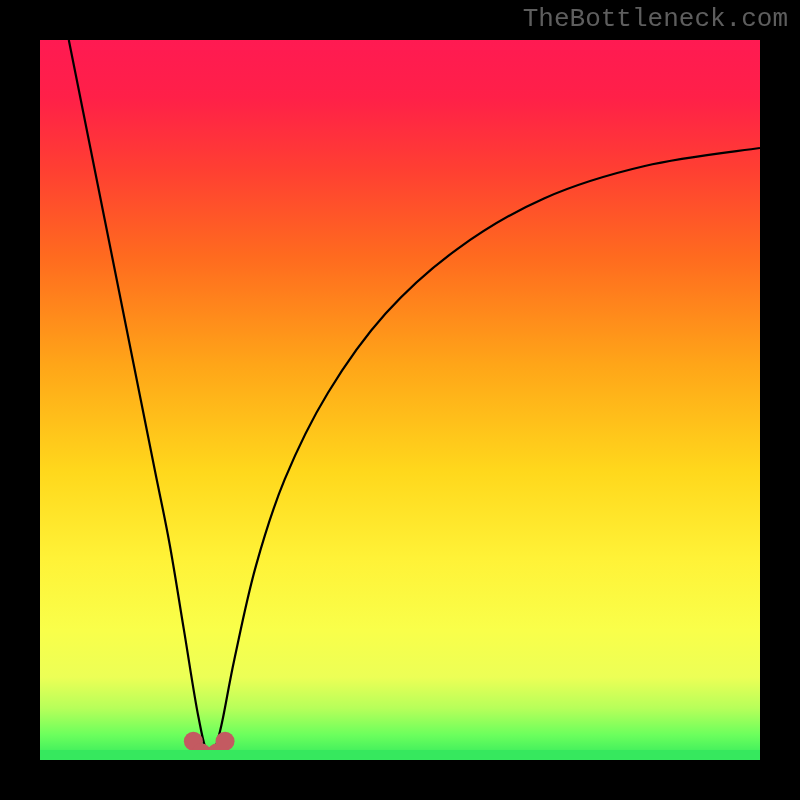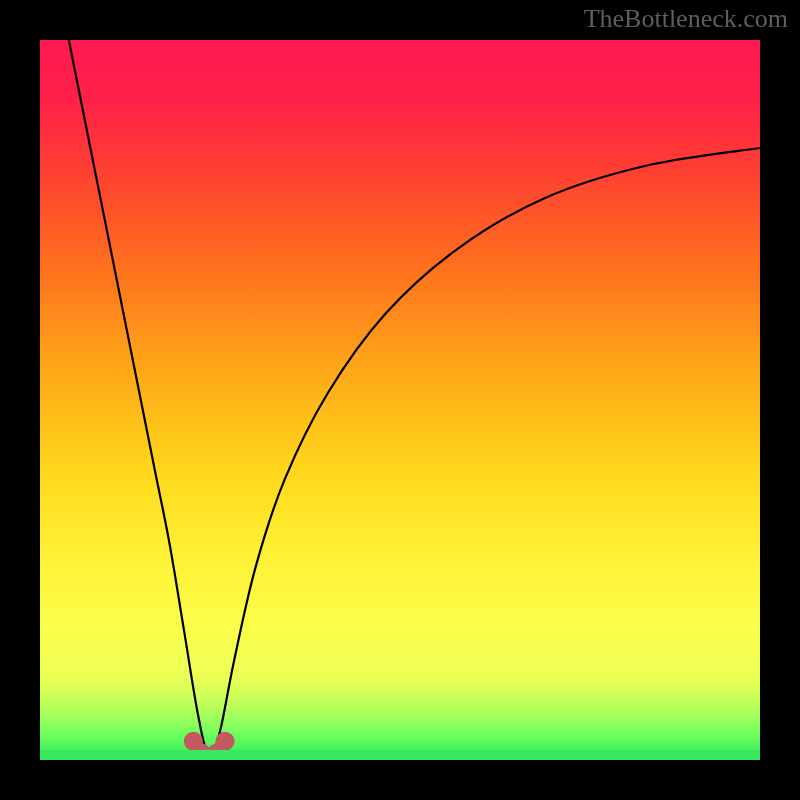--- a/index.html
+++ b/index.html
@@ -7,21 +7,21 @@
   .frame {
     position: relative;
     width: 800px;
     height: 800px;
     background: #000;
   }
   .watermark {
     position: absolute;
     top: 4px;
     right: 12px;
-    font-family: Liberation Serif, serif;
+    font-family: Liberation Mono, monospace;
     font-size: 26px;
     color: #5e5e5e;
     letter-spacing: 0;
     z-index: 20;
   }
   .plot {
     position: absolute;
     left: 40px;
     top: 40px;
     width: 720px;

